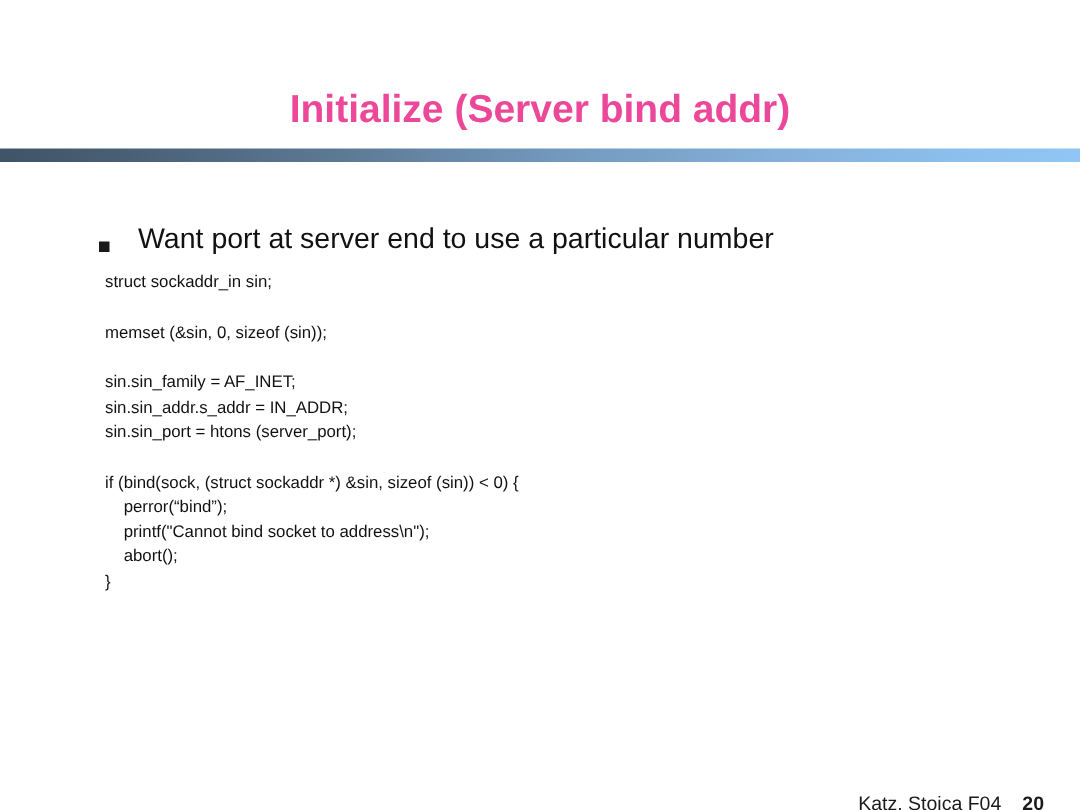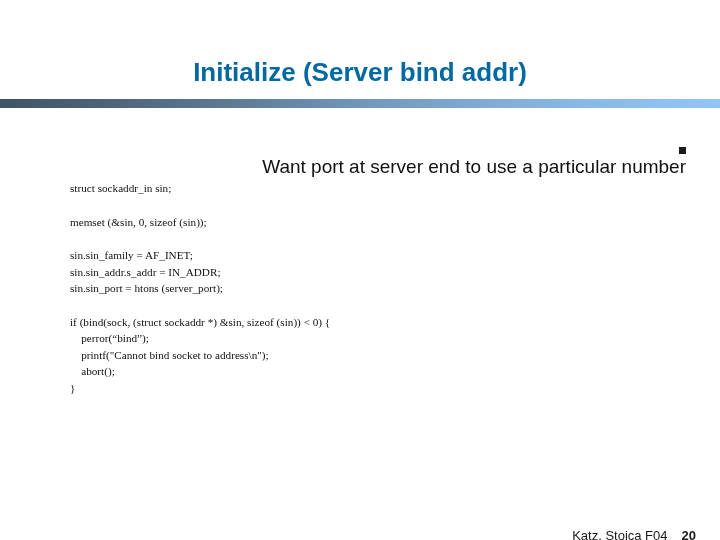--- a/index.html
+++ b/index.html
@@ -23,21 +23,21 @@
     background: #ffffff;
   }
 
   
   .slide-title {
     position: absolute;
     top: 55px;
     left: 0;
     width: 720px;
     text-align: center;
-    color: #0369a1;
+    color: #ec4899;
     font-family: "Liberation Sans", sans-serif;
     font-weight: bold;
     font-size: 26px;
     line-height: 34px;
     letter-spacing: 0px;
     white-space: nowrap;
   }
 
   
   .title-rule {
@@ -52,26 +52,25 @@
                 #5d7a95 32%,
                 #7399be 52%,
                 #84b0d9 72%,
                 #8dc0ee 90%,
                 #91c5f5 100%);
   }
 
   
   .bullet-row {
     position: absolute;
-    top: 138px;
+    top: 147px;
     left: 66px;
     width: 620px;
     display: flex;
-    align-items: flex-end;
-    flex-direction: column;
+    align-items: center;
   }
   .bullet-marker {
     width: 7px;
     height: 7px;
     background: #1a1a1a;
     margin-top: 9px;
     margin-right: 0px;
     flex: 0 0 auto;
   }
   .bullet-text {
@@ -82,21 +81,21 @@
     color: #111111;
     white-space: nowrap;
   }
 
   
   .code-area {
     position: absolute;
     top: 180px;
     left: 70px;
     width: 620px;
-    font-family: Liberation Serif, serif;
+    font-family: Liberation Sans, sans-serif;
     font-size: 11.2px;
     line-height: 16.5px;
     color: #111111;
     white-space: pre;
   }
   .code-block {
     margin: 0 0 17px 0;
   }
   .code-block:last-child {
     margin-bottom: 4px;

